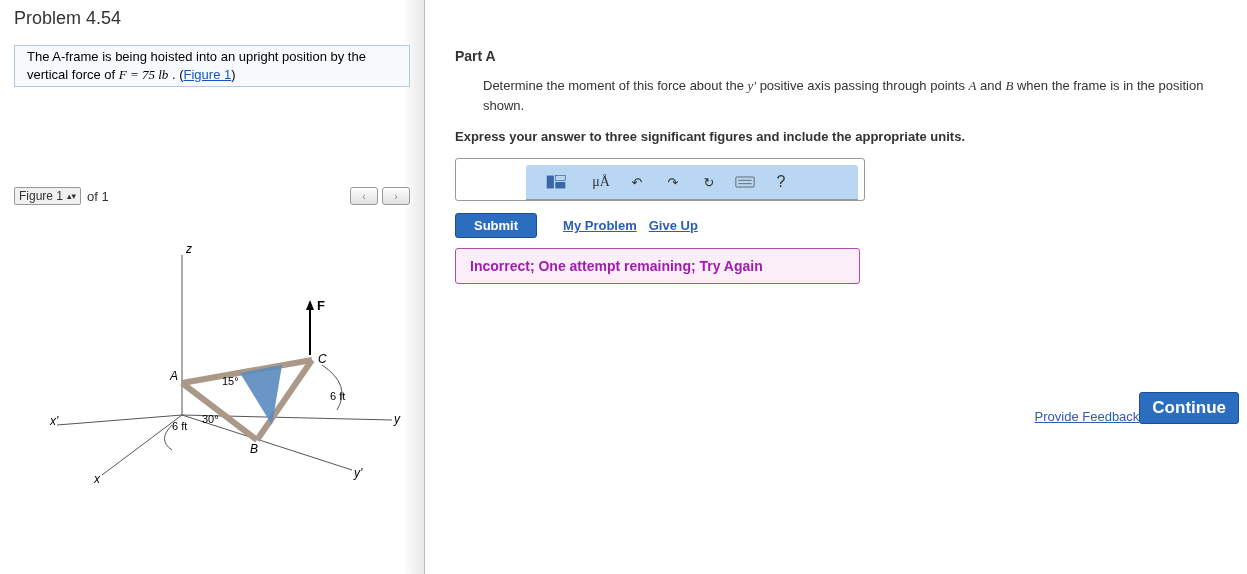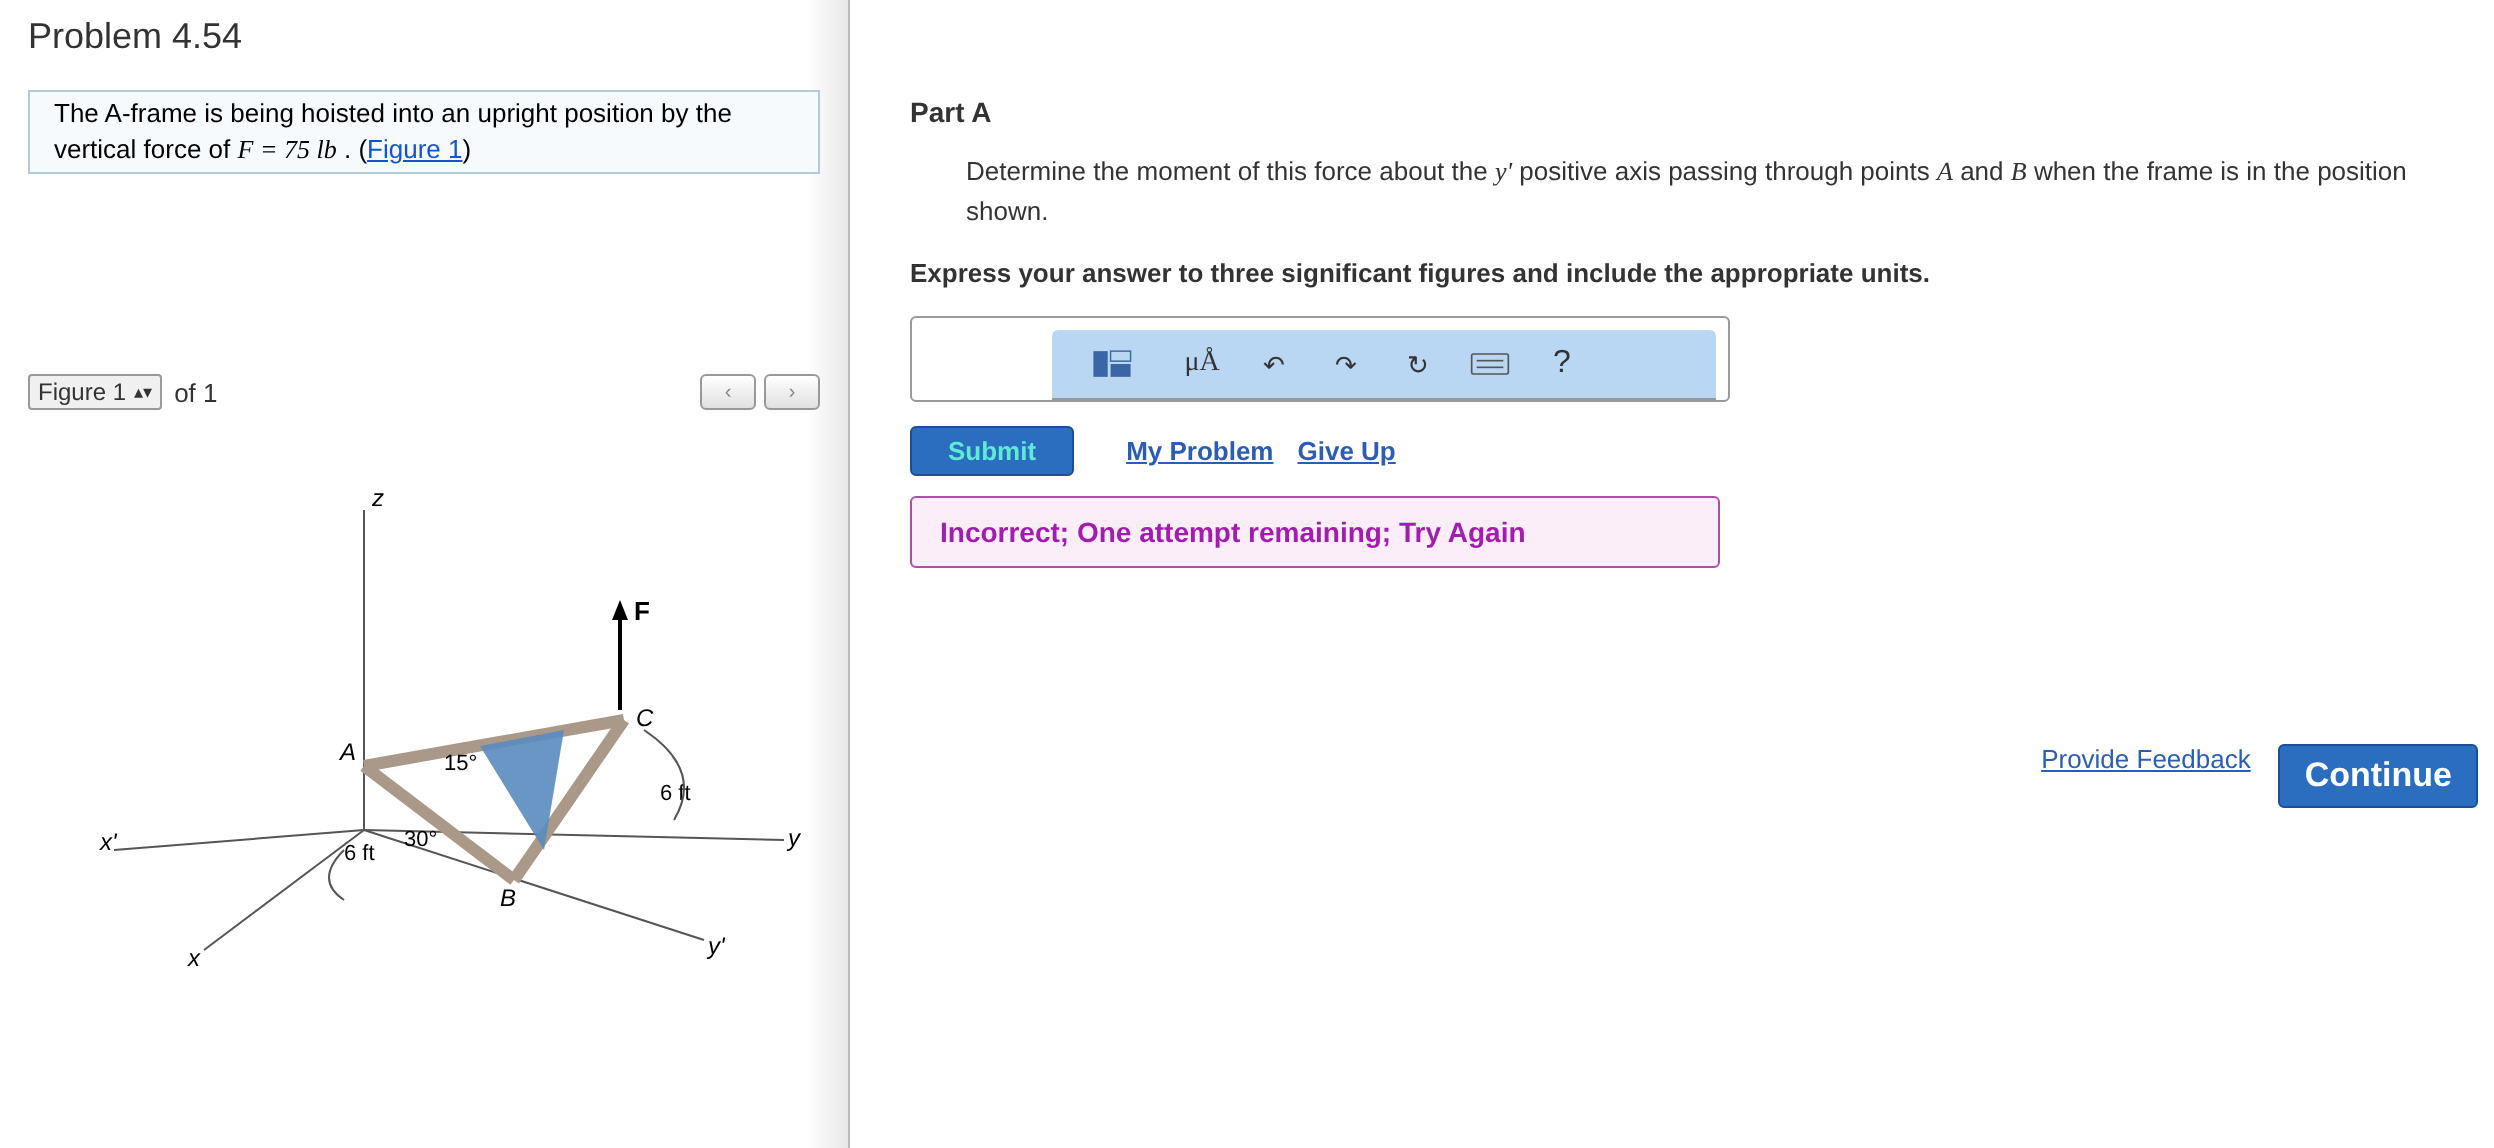--- a/index.html
+++ b/index.html
@@ -25,25 +25,25 @@
   .tool-icon { width: 22px; height: 22px; display: inline-flex; align-items: center; justify-content: center; font-size: 13px; color: #333; cursor: pointer; }
   .tool-icon.wide { width: 40px; }
   .tool-icon svg { width: 20px; height: 20px; }
   .answer-row { display: flex; align-items: center; padding: 14px 10px 16px; gap: 10px; }
   .answer-label { font-size: 16px; font-style: italic; font-family: 'Times New Roman', serif; }
   .answer-label sub { font-size: 11px; }
   .value-input, .unit-input { border: 1px solid #3a66a5; height: 30px; font-size: 18px; padding: 2px 6px; font-family: 'Times New Roman', serif; }
   .value-input { width: 100px; }
   .unit-input { width: 90px; }
   .action-row { display: flex; align-items: center; gap: 26px; margin-bottom: 10px; }
-  .submit-btn { background: #2b6dbf; color: #5eead4; border: 1px solid #1c4f94; border-radius: 3px; padding: 4px 18px; font-weight: bold; font-size: 13px; cursor: pointer; }
+  .submit-btn { background: #2b6dbf; color: #ffffff; border: 1px solid #1c4f94; border-radius: 3px; padding: 4px 18px; font-weight: bold; font-size: 13px; cursor: pointer; }
   .action-links { display: flex; gap: 12px; }
   .action-links a { color: #2b5db0; font-weight: bold; font-size: 13px; text-decoration: underline; cursor: pointer; }
   .feedback-box { border: 1px solid #b14da8; background: #fbeef8; border-radius: 3px; padding: 9px 14px; width: 405px; color: #a21caf; font-weight: bold; font-size: 14px; }
-  .bottom-right { position: absolute; right: 8px; top: 372px; display: flex; align-items: flex-start; gap: 14px; }
+  .bottom-right { position: absolute; right: 8px; top: 392px; display: flex; align-items: flex-end; }
   .provide-feedback { color: #2b5db0; text-decoration: underline; font-size: 13px; cursor: pointer; }
   .continue-btn { background: #2b6dbf; color: #fff; border: 1px solid #1c4f94; border-radius: 3px; padding: 5px 12px; font-weight: bold; font-size: 17px; cursor: pointer; }
   .serif-i { font-family: 'Times New Roman', serif; font-style: italic; }
 </style>
 </head>
 <body>
 
 <div class="left-panel">
   <div class="problem-title">Problem 4.54</div>
   <div class="problem-box">

